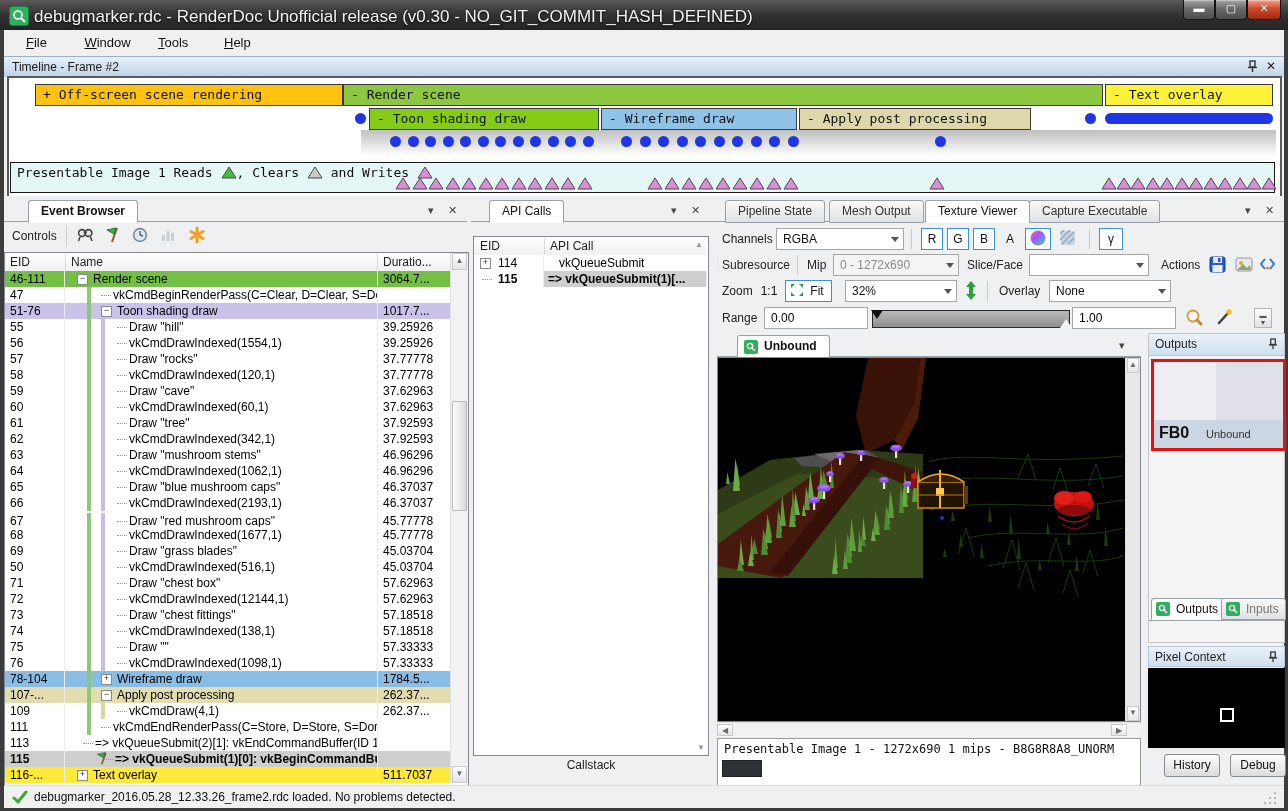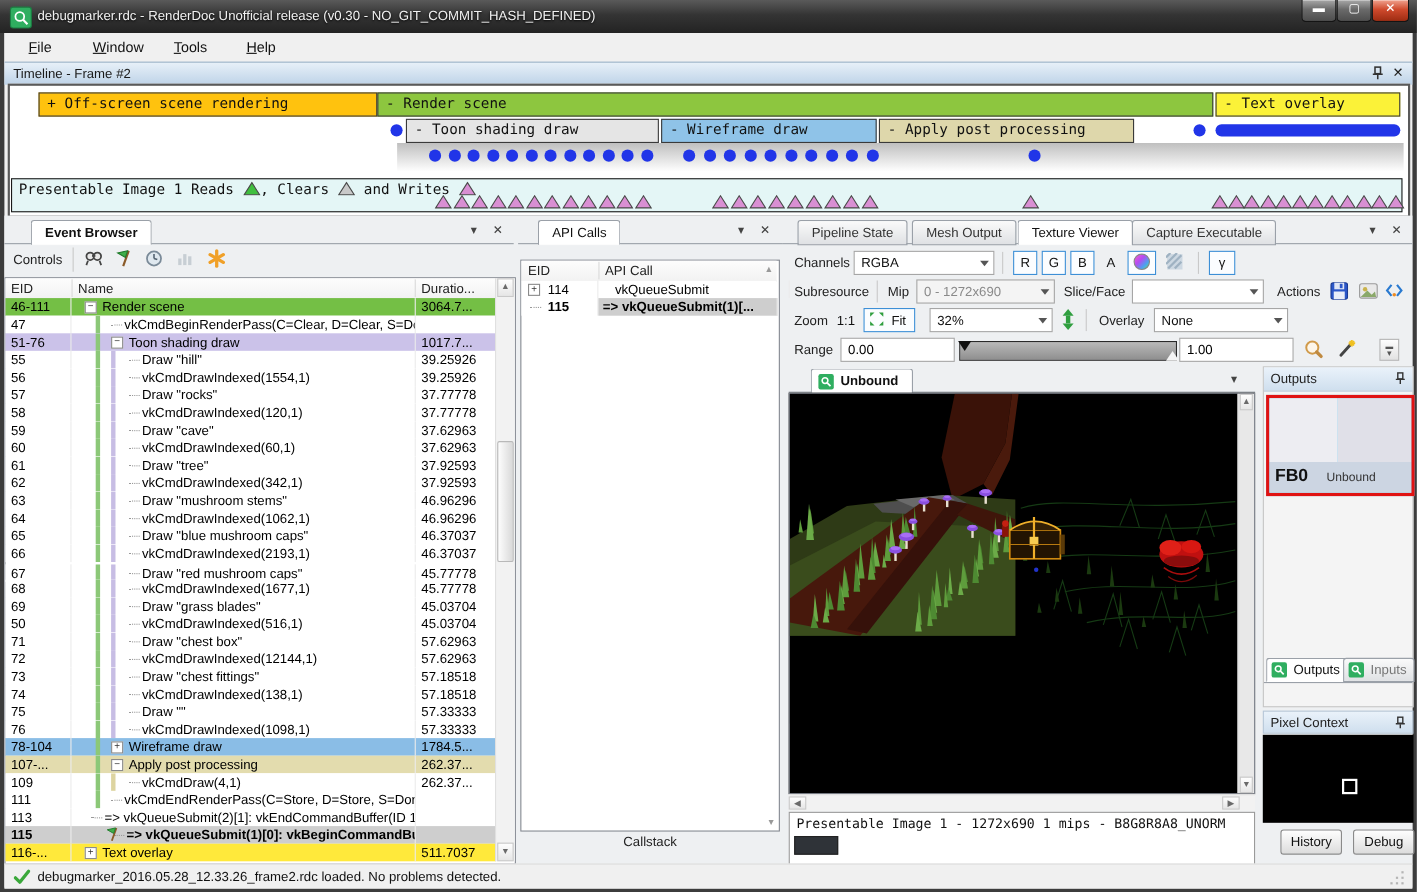--- a/index.html
+++ b/index.html
@@ -2,21 +2,21 @@
 <html><head>
 <meta charset="utf-8">
 <style>
   html,body{margin:0;padding:0;}
   body{width:1288px;height:811px;position:relative;font-family:"Liberation Sans",sans-serif;font-size:12px;background:#3c3c3c;overflow:hidden;}
   .abs{position:absolute;}
   
   .titlebar{position:absolute;left:0;top:0;width:1288px;height:30px;background:linear-gradient(#5a5a5a,#343434 45%,#232323);color:#fff;}
   .app-icon{position:absolute;left:9px;top:6px;width:18px;height:18px;border-radius:3px;background:#2fae60;border:1px solid #1c7c42;}
   .app-icon svg{position:absolute;left:2px;top:2px;}
-  .title-text{position:absolute;left:34px;top:7px;font-size:12px;color:#f2f2f2;text-shadow:0 1px 2px #000;white-space:nowrap;}
+  .title-text{position:absolute;left:34px;top:7px;font-size:17px;color:#f2f2f2;text-shadow:0 1px 2px #000;white-space:nowrap;}
   .winbtn{position:absolute;top:0;height:19px;border:1px solid #141414;border-top:none;border-radius:0 0 4px 4px;background:linear-gradient(#a8a8a8,#6a6a6a 45%,#4e4e4e);color:#fff;text-align:center;font-size:11px;line-height:17px;box-shadow:inset 0 1px 0 rgba(255,255,255,.35);}
   .winbtn.close{background:linear-gradient(#f0a28e,#cf4a2d 45%,#9e2c12);}
   
   .inner{position:absolute;left:4px;top:30px;width:1280px;height:777px;background:#f0f0f0;}
   
   .menubar{position:absolute;left:0;top:0;width:1280px;height:26px;background:#f0f0f0;border-bottom:1px solid #f0f0f0;}
   .menu-item{position:absolute;top:4px;height:18px;line-height:18px;padding:0 6px;color:#111;font-size:13px;}
   .menu-item .u{text-decoration:underline;}
   
   .tl-header{position:absolute;left:0;top:26px;width:1280px;height:20px;background:linear-gradient(#e7f0f8,#bed3e8);border-top:1px solid #98b1c8;color:#1a1a1a;font-size:12px;}
@@ -115,21 +115,21 @@
     <span class="abs" style="left:1262px;top:2px;color:#222;font-size:12px;">✕</span>
   </div>
   <div class="tl-body" id="tl-body">
     <div class="tl-fade" style="left:352px;top:52px;width:915px;height:26px;"></div>
     <div id="tl-row1">
         <div class="tl-bar" style="left: 26px; top: 6px; width: 308px; background: rgb(255, 194, 14);">+ Off-screen scene rendering</div>
         <div class="tl-bar" style="left: 334px; top: 6px; width: 760px; background: rgb(141, 198, 63);">- Render scene</div>
         <div class="tl-bar" style="left: 1096px; top: 6px; width: 168px; background: rgb(251, 242, 56);">- Text overlay</div>
       </div>
     <div id="tl-row2">
-        <div class="tl-bar" style="left: 360px; top: 30px; width: 230px; background: #e5e5e5;">- Toon shading draw</div>
+        <div class="tl-bar" style="left: 360px; top: 30px; width: 230px; background: #84cc16;">- Toon shading draw</div>
         <div class="tl-bar" style="left: 592px; top: 30px; width: 196px; background: rgb(143, 195, 232);">- Wireframe draw</div>
         <div class="tl-bar" style="left: 790px; top: 30px; width: 232px; background: rgb(222, 215, 171);">- Apply post processing</div>
         <div class="tl-dot" style="left: 346px; top: 35px; background: rgb(33, 53, 232);"></div>
         <div class="tl-dot" style="left: 1076px; top: 35px; background: rgb(33, 53, 232);"></div>
         <div class="tl-pill" style="left: 1096px; top: 35px; width: 168px; background: rgb(33, 53, 232);"></div>
       </div>
     <div id="tl-dots">
         <div class="tl-dot" style="left: 381px; top: 58px; background: rgb(33, 53, 232);"></div>
         <div class="tl-dot" style="left: 398.5px; top: 58px; background: rgb(33, 53, 232);"></div>
         <div class="tl-dot" style="left: 416px; top: 58px; background: rgb(33, 53, 232);"></div>

